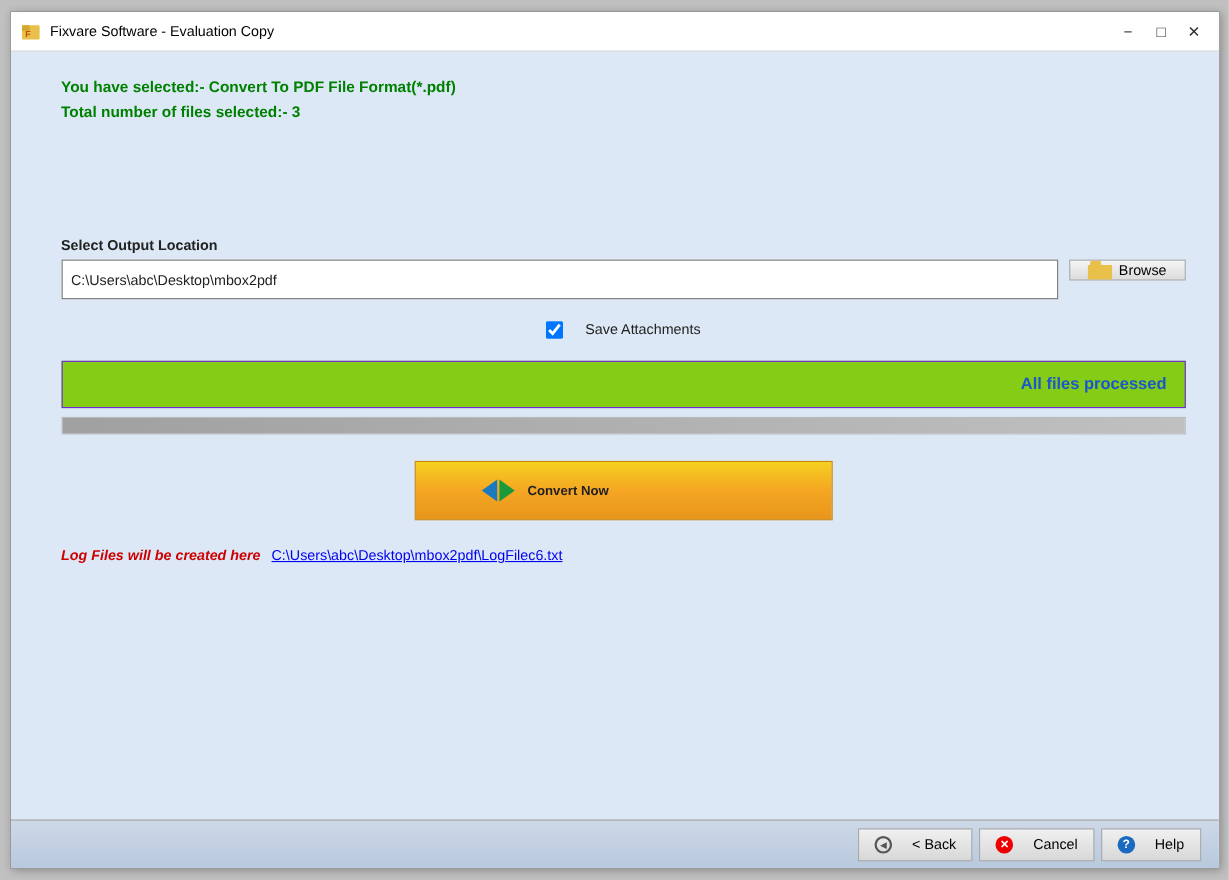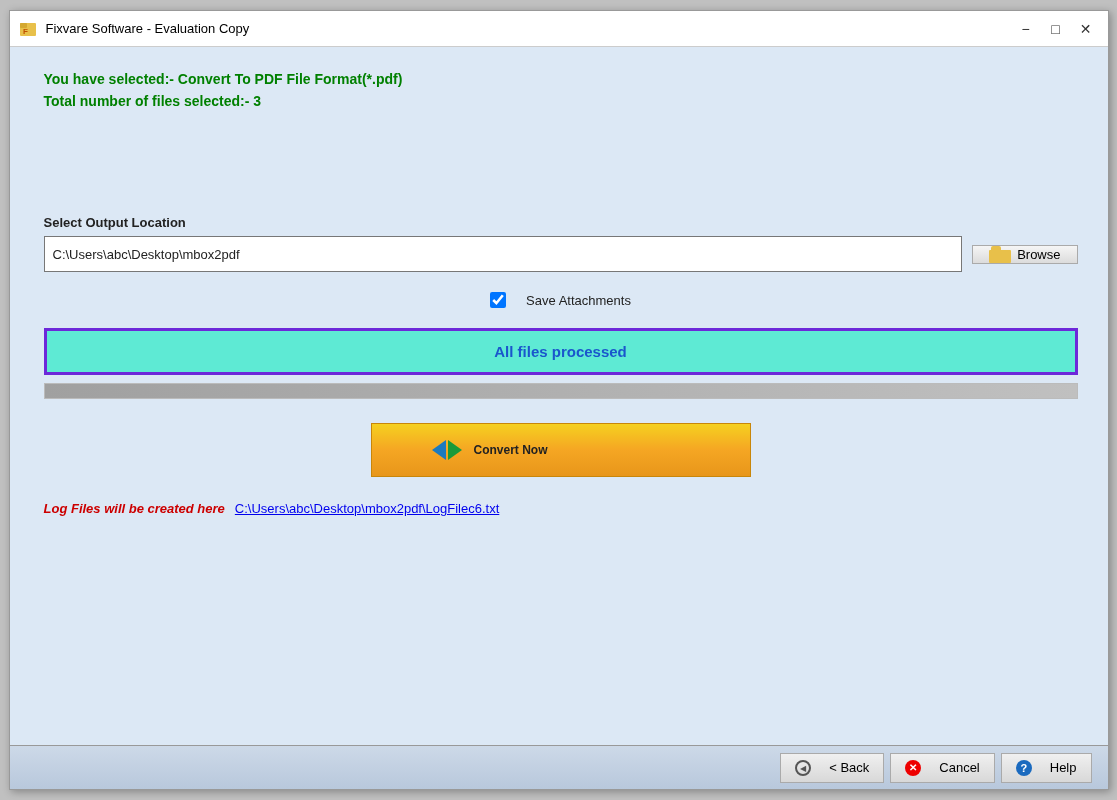--- a/index.html
+++ b/index.html
@@ -54,21 +54,21 @@
       cursor: pointer;
       font-size: 14px;
       color: #333;
       display: flex;
       align-items: center;
       justify-content: center;
     }
 
     .content {
       flex: 1;
-      padding: 24px 30px 16px 34px;
+      padding: 24px 30px 16px 46px;
       display: flex;
       flex-direction: column;
       gap: 0;
       background: #dce8f5;
     }
 
     .info-line {
       color: #008000;
       font-weight: bold;
       font-size: 14px;
@@ -82,21 +82,20 @@
     }
     .output-label {
       font-size: 13px;
       color: #222;
       margin-bottom: 6px;
       font-weight: 600;
     }
     .output-row {
       display: flex;
       gap: 10px;
-      align-items: center;
     }
     .output-input {
       flex: 1;
       height: 36px;
       border: 1px solid #777;
       background: #fff;
       padding: 0 8px;
       font-size: 13px;
       color: #222;
     }
@@ -110,40 +109,40 @@
       display: flex;
       align-items: center;
       gap: 6px;
       min-width: 100px;
       justify-content: center;
     }
 
     .checkbox-row {
       margin-top: 20px;
       display: flex;
-      align-items: center;
+      align-items: flex-start;
       justify-content: center;
       gap: 20px;
     }
     .checkbox-row input[type="checkbox"] {
       width: 16px;
       height: 16px;
       cursor: pointer;
     }
     .checkbox-label {
       font-size: 13px;
       color: #222;
     }
 
     .status-bar {
       margin-top: 20px;
-      background: #5eead4;
-      border: 3px solid #6d28d9;
+      background: #84cc16;
+      border: 1px solid #6d28d9;
       padding: 12px 16px;
-      text-align: center;
+      text-align: right;
     }
     .status-text {
       font-size: 15px;
       font-weight: bold;
       color: #1a56cc;
     }
 
     .progress-bar-container {
       margin-top: 8px;
       height: 16px;

